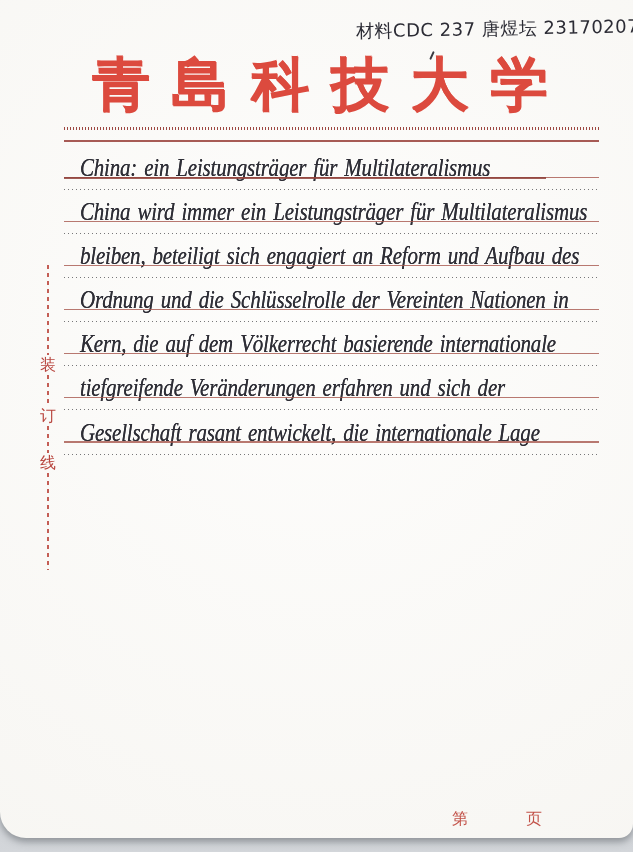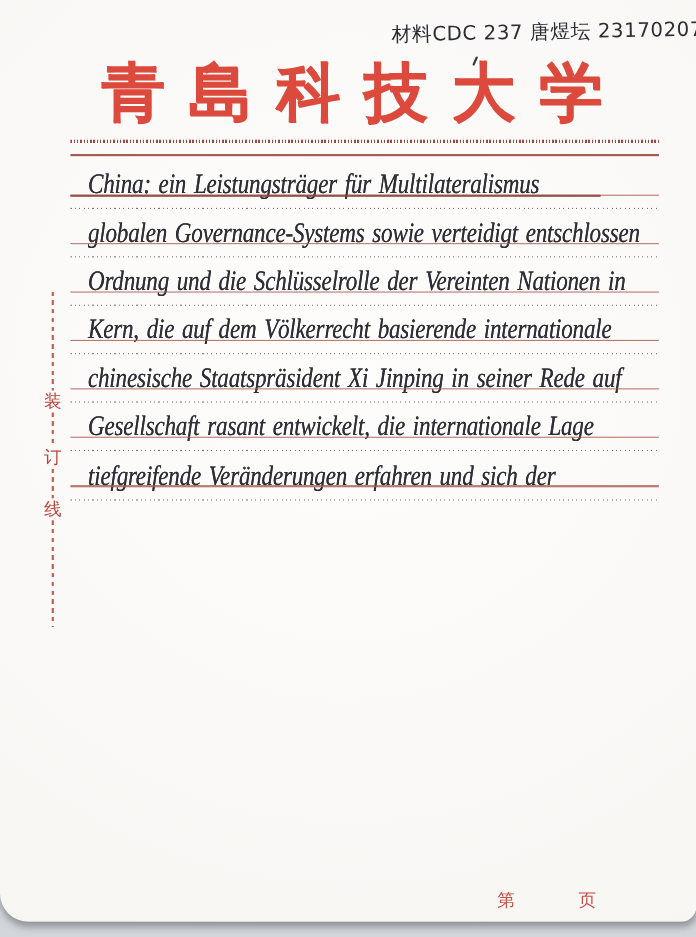--- a/index.html
+++ b/index.html
@@ -117,36 +117,36 @@
     <div class="dash d3"></div>
     <div class="bchar">线</div>
     <div class="dash d4"></div>
   </div>
 
   <div class="sheet">
     <div class="row">
         <span class="hand">China: ein Leistungsträger für Multilateralismus</span>
       </div>
     <div class="row">
-        <span class="hand">globalen Governance-Systems sowie verteidigt entschlossen</span>
+        <span class="hand">China wird immer ein Leistungsträger für Multilateralismus</span>
+      </div>
+    <div class="row">
+        <span class="hand">bleiben, beteiligt sich engagiert an Reform und Aufbau des</span>
       </div>
     <div class="row">
         <span class="hand">Ordnung und die Schlüsselrolle der Vereinten Nationen in</span>
       </div>
     <div class="row">
         <span class="hand">Kern, die auf dem Völkerrecht basierende internationale</span>
       </div>
     <div class="row">
-        <span class="hand">chinesische Staatspräsident Xi Jinping in seiner Rede auf</span>
+        <span class="hand">tiefgreifende Veränderungen erfahren und sich der</span>
       </div>
     <div class="row">
         <span class="hand">Gesellschaft rasant entwickelt, die internationale Lage</span>
-      </div>
-    <div class="row">
-        <span class="hand">tiefgreifende Veränderungen erfahren und sich der</span>
       </div>
   </div>
   <div class="title-underline"></div>
 
   <div class="page-footer">
     <span>第</span>
     <span>页</span>
   </div>
 
 </div>

